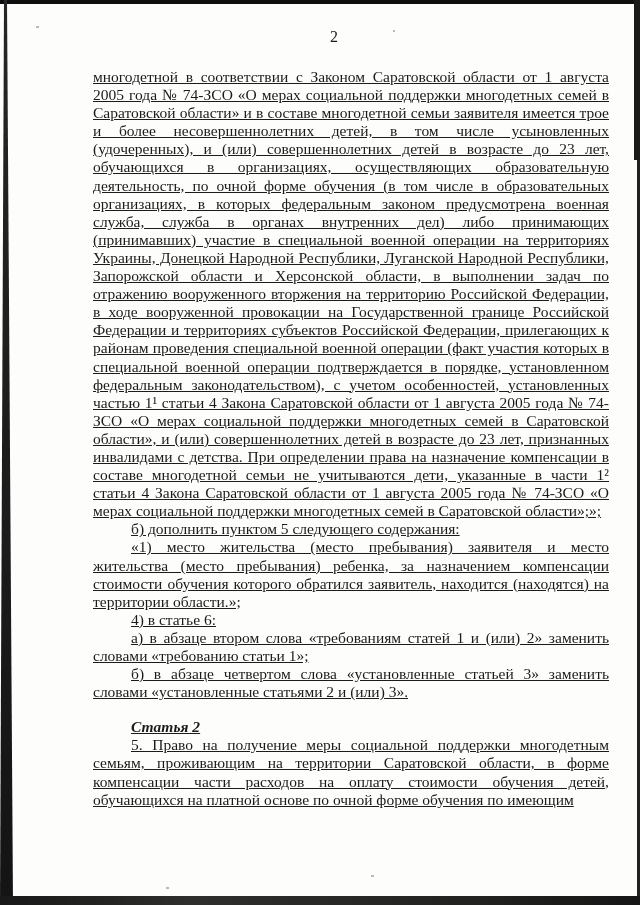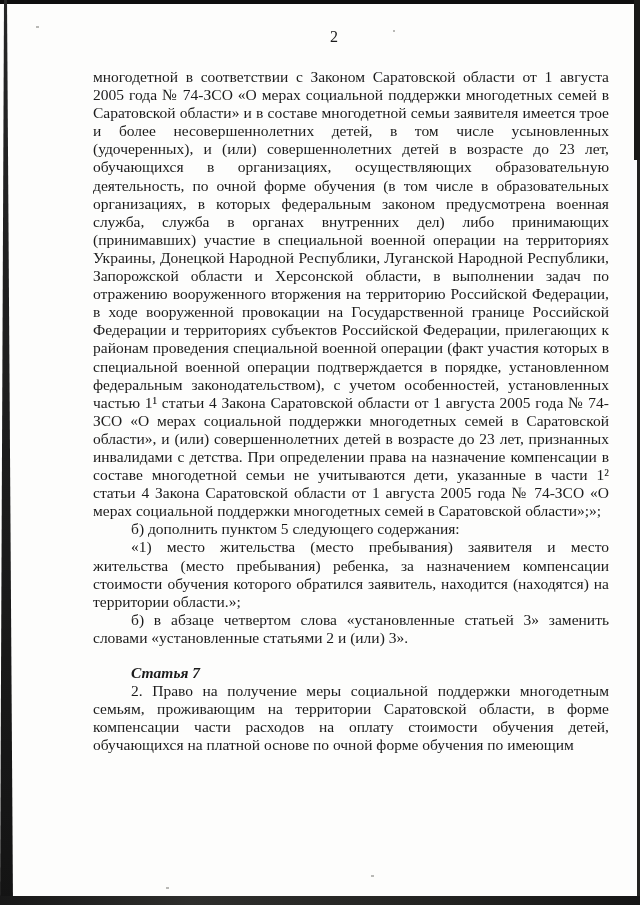--- a/index.html
+++ b/index.html
@@ -42,20 +42,21 @@
 
   .page-number {
     position: absolute; top: 28px; left: 0; width: 640px;
     text-align: center; font-size: 16px;
     transform: translateX(14px);
   }
   .doc-body {
     position: absolute; top: 68px; left: 93px; width: 516px;
     font-size: 15.5px; line-height: 18.1px;
     text-align: justify;
+    text-decoration: underline;
   }
   .doc-body p { margin: 0; padding: 0; text-indent: 38px; }
   .doc-body p.continuation { text-indent: 0; }
   .article-heading {
     font-weight: bold; font-style: italic;
     margin-top: 17px !important;
   }
 </style>
 </head>
 <body>
@@ -71,18 +72,20 @@
   <div class="speck speck-2"></div>
   <div class="speck speck-3"></div>
   <div class="speck speck-4"></div>
 
   <div class="page-number">2</div>
 
   <div class="doc-body">
     <p class="continuation">многодетной в соответствии с Законом Саратовской области от 1 августа 2005 года № 74-ЗСО «О мерах социальной поддержки многодетных семей в Саратовской области» и в составе многодетной семьи заявителя имеется трое и более несовершеннолетних детей, в том числе усыновленных (удочеренных), и (или) совершеннолетних детей в возрасте до 23 лет, обучающихся в организациях, осуществляющих образовательную деятельность, по очной форме обучения (в том числе в образовательных организациях, в которых федеральным законом предусмотрена военная служба, служба в органах внутренних дел) либо принимающих (принимавших) участие в специальной военной операции на территориях Украины, Донецкой Народной Республики, Луганской Народной Республики, Запорожской области и Херсонской области, в выполнении задач по отражению вооруженного вторжения на территорию Российской Федерации, в ходе вооруженной провокации на Государственной границе Российской Федерации и территориях субъектов Российской Федерации, прилегающих к районам проведения специальной военной операции (факт участия которых в специальной военной операции подтверждается в порядке, установленном федеральным законодательством), с учетом особенностей, установленных частью 1¹ статьи 4 Закона Саратовской области от 1 августа 2005 года № 74-ЗСО «О мерах социальной поддержки многодетных семей в Саратовской области», и (или) совершеннолетних детей в возрасте до 23 лет, признанных инвалидами с детства. При определении права на назначение компенсации  в составе многодетной семьи не учитываются дети, указанные в части 1² статьи 4 Закона Саратовской области от 1 августа 2005 года № 74-ЗСО «О мерах социальной поддержки многодетных семей в Саратовской области»;»;</p>
     <p>б) дополнить пунктом 5 следующего содержания:</p>
     <p>«1) место жительства (место пребывания) заявителя и место жительства (место пребывания) ребенка, за назначением компенсации стоимости обучения которого обратился заявитель, находится (находятся) на территории области.»;</p>
+    <p>4) в статье 6:</p>
+    <p>а) в абзаце втором слова «требованиям статей 1 и (или) 2» заменить словами «требованию статьи 1»;</p>
     <p>б) в абзаце четвертом слова «установленные статьей 3» заменить словами «установленные статьями 2 и (или) 3».</p>
-    <p class="article-heading">Статья 7</p>
-    <p>2. Право на получение меры социальной поддержки многодетным семьям, проживающим на территории Саратовской области, в форме компенсации части расходов на оплату стоимости обучения детей, обучающихся на платной основе по очной форме обучения по имеющим</p>
+    <p class="article-heading">Статья 2</p>
+    <p>5. Право на получение меры социальной поддержки многодетным семьям, проживающим на территории Саратовской области, в форме компенсации части расходов на оплату стоимости обучения детей, обучающихся на платной основе по очной форме обучения по имеющим</p>
   </div>
 
 </div>
 
 </body></html>

